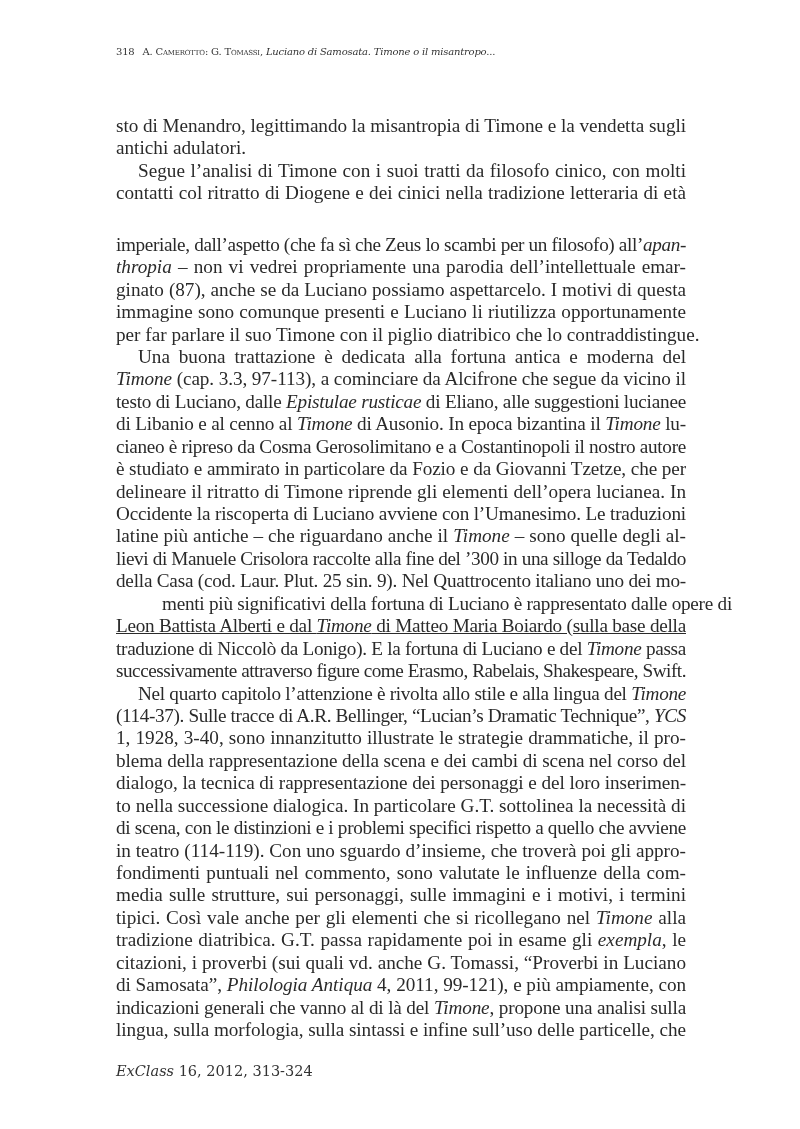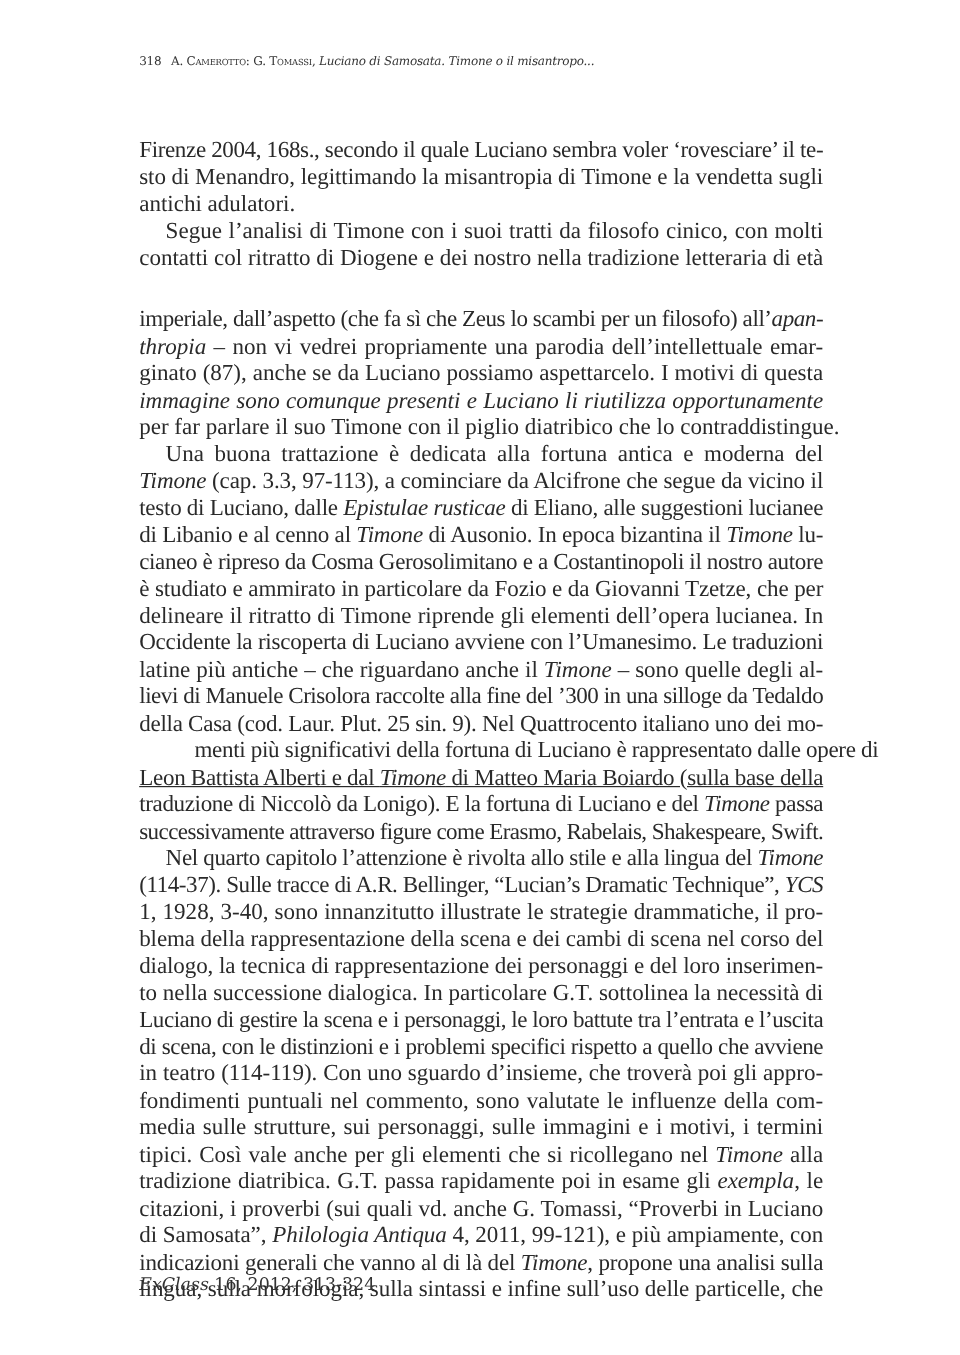--- a/index.html
+++ b/index.html
@@ -30,31 +30,30 @@
 </head>
 <body>
 
 <div class="page">
   <div class="running-head">
     <span class="pnum">318</span><span class="sc">A. Camerotto</span><span>: </span><span class="sc">G. Tomassi</span><span>, </span><span class="it">Luciano di Samosata. Timone o il misantropo...</span>
   </div>
 
   <div class="body" id="body-text">
       <div>
-        <span class="line" style="display: block;"><span style="letter-spacing: -0.297276px;"><span>Firenze 2004, 168s., secondo il quale Luciano sembra voler ‘rovesciare’ il te-</span></span></span>
         <span class="line" style="display: block;"><span style="letter-spacing: -0.0462416px;"><span>sto di Menandro, legittimando la misantropia di Timone e la vendetta sugli</span></span></span>
         <span class="line last"><span>antichi adulatori.</span></span>
       </div>
       <div>
         <span class="line indent" style="display: block;"><span><span>Segue l’analisi di Timone con i suoi tratti da filosofo cinico, con molti</span></span></span>
-        <span class="line" style="display: block;"><span><span>contatti col ritratto di Diogene e dei nostro nella tradizione letteraria di età</span></span></span>
+        <span class="line" style="display: block;"><span><span>contatti col ritratto di Diogene e dei cinici nella tradizione letteraria di età</span></span></span>
         <span class="line" style="display: block; margin-top: 29px;"><span style="letter-spacing: -0.354297px;"><span>imperiale, dall’aspetto (che fa sì che Zeus lo scambi per un filosofo) all’</span><span class="it">apan-</span></span></span>
         <span class="line" style="display: block;"><span><span class="it">thropia</span><span> – non vi vedrei propriamente una parodia dell’intellettuale emar-</span></span></span>
         <span class="line" style="display: block;"><span><span>ginato (87), anche se da Luciano possiamo aspettarcelo. I motivi di questa</span></span></span>
-        <span class="line" style="display: block; font-style: italic;"><span><span>immagine sono comunque presenti e Luciano li riutilizza opportunamente</span></span></span>
+        <span class="line" style="display: block;"><span><span>immagine sono comunque presenti e Luciano li riutilizza opportunamente</span></span></span>
         <span class="line last"><span>per far parlare il suo Timone con il piglio diatribico che lo contraddistingue.</span></span>
       </div>
       <div>
         <span class="line indent" style="display: block;"><span><span>Una buona trattazione è dedicata alla fortuna antica e moderna del</span></span></span>
         <span class="line" style="display: block;"><span style="letter-spacing: -0.0916667px;"><span class="it">Timone</span><span> (cap. 3.3, 97-113), a cominciare da Alcifrone che segue da vicino il</span></span></span>
         <span class="line" style="display: block;"><span style="letter-spacing: -0.218157px;"><span>testo di Luciano, dalle </span><span class="it">Epistulae rusticae</span><span> di Eliano, alle suggestioni lucianee</span></span></span>
         <span class="line" style="display: block;"><span style="letter-spacing: -0.178454px;"><span>di Libanio e al cenno al </span><span class="it">Timone</span><span> di Ausonio. In epoca bizantina il </span><span class="it">Timone</span><span> lu-</span></span></span>
         <span class="line" style="display: block;"><span style="letter-spacing: -0.289679px;"><span>cianeo è ripreso da Cosma Gerosolimitano e a Costantinopoli il nostro autore</span></span></span>
         <span class="line" style="display: block;"><span style="letter-spacing: -0.095625px;"><span>è studiato e ammirato in particolare da Fozio e da Giovanni Tzetze, che per</span></span></span>
         <span class="line" style="display: block;"><span><span>delineare il ritratto di Timone riprende gli elementi dell’opera lucianea. In</span></span></span>
@@ -67,21 +66,20 @@
         <span class="line" style="display: block;"><span style="letter-spacing: -0.296464px;"><span>traduzione di Niccolò da Lonigo). E la fortuna di Luciano e del </span><span class="it">Timone</span><span> passa</span></span></span>
         <span class="line" style="display: block;"><span style="letter-spacing: -0.471012px;"><span>successivamente attraverso figure come Erasmo, Rabelais, Shakespeare, Swift.</span></span></span>
       </div>
       <div>
         <span class="line indent" style="display: block;"><span style="letter-spacing: -0.283854px;"><span>Nel quarto capitolo l’attenzione è rivolta allo stile e alla lingua del </span><span class="it">Timone</span></span></span>
         <span class="line" style="display: block;"><span style="letter-spacing: -0.352796px;"><span>(114-37). Sulle tracce di A.R. Bellinger, “Lucian’s Dramatic Technique”, </span><span class="it">YCS</span></span></span>
         <span class="line" style="display: block;"><span><span>1, 1928, 3-40, sono innanzitutto illustrate le strategie drammatiche, il pro-</span></span></span>
         <span class="line" style="display: block;"><span style="letter-spacing: -0.085625px;"><span>blema della rappresentazione della scena e dei cambi di scena nel corso del</span></span></span>
         <span class="line" style="display: block;"><span style="letter-spacing: -0.078125px;"><span>dialogo, la tecnica di rappresentazione dei personaggi e del loro inserimen-</span></span></span>
         <span class="line" style="display: block;"><span style="letter-spacing: -0.00340545px;"><span>to nella successione dialogica. In particolare G.T. sottolinea la necessità di</span></span></span>
-        <span class="line" style="display: block;"><span style="letter-spacing: -0.375px;"><span>Luciano di gestire la scena e i personaggi, le loro battute tra l’entrata e l’uscita</span></span></span>
         <span class="line" style="display: block;"><span style="letter-spacing: -0.31713px;"><span>di scena, con le distinzioni e i problemi specifici rispetto a quello che avviene</span></span></span>
         <span class="line" style="display: block;"><span><span>in teatro (114-119). Con uno sguardo d’insieme, che troverà poi gli appro-</span></span></span>
         <span class="line" style="display: block;"><span><span>fondimenti puntuali nel commento, sono valutate le influenze della com-</span></span></span>
         <span class="line" style="display: block;"><span><span>media sulle strutture, sui personaggi, sulle immagini e i motivi, i termini</span></span></span>
         <span class="line" style="display: block;"><span><span>tipici. Così vale anche per gli elementi che si ricollegano nel </span><span class="it">Timone</span><span> alla</span></span></span>
         <span class="line" style="display: block;"><span><span>tradizione diatribica. G.T. passa rapidamente poi in esame gli </span><span class="it">exempla</span><span>, le</span></span></span>
         <span class="line" style="display: block;"><span><span>citazioni, i proverbi (sui quali vd. anche G. Tomassi, “Proverbi in Luciano</span></span></span>
         <span class="line" style="display: block;"><span style="letter-spacing: -0.0401476px;"><span>di Samosata”, </span><span class="it">Philologia Antiqua</span><span> 4, 2011, 99-121), e più ampiamente, con</span></span></span>
         <span class="line" style="display: block;"><span style="letter-spacing: -0.16112px;"><span>indicazioni generali che vanno al di là del </span><span class="it">Timone</span><span>, propone una analisi sulla</span></span></span>
         <span class="line" style="display: block;"><span style="letter-spacing: -0.0486328px;"><span>lingua, sulla morfologia, sulla sintassi e infine sull’uso delle particelle, che</span></span></span>

